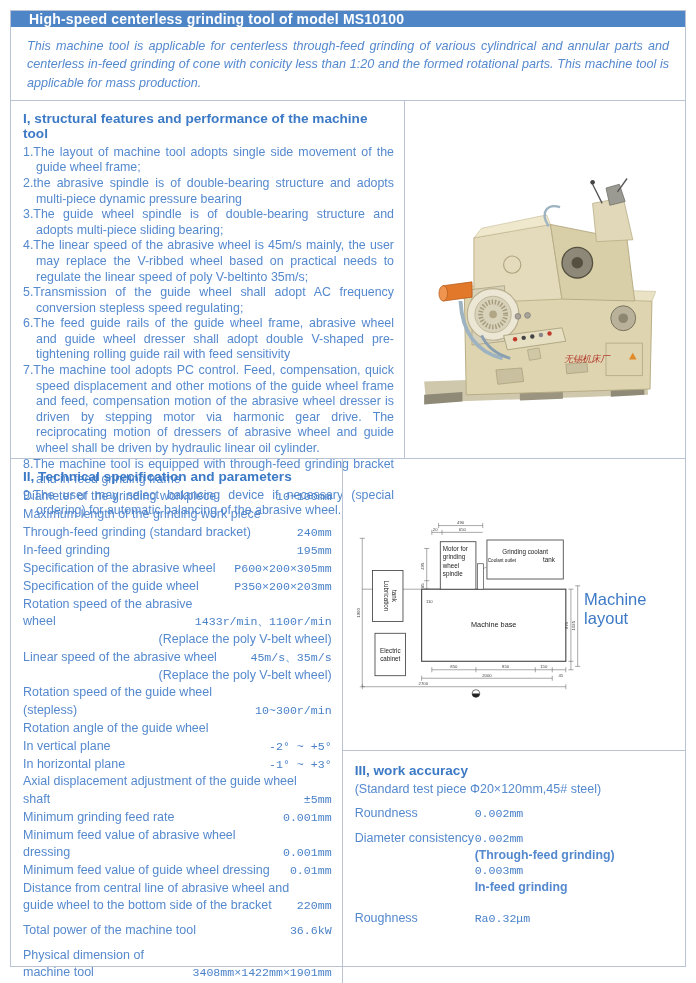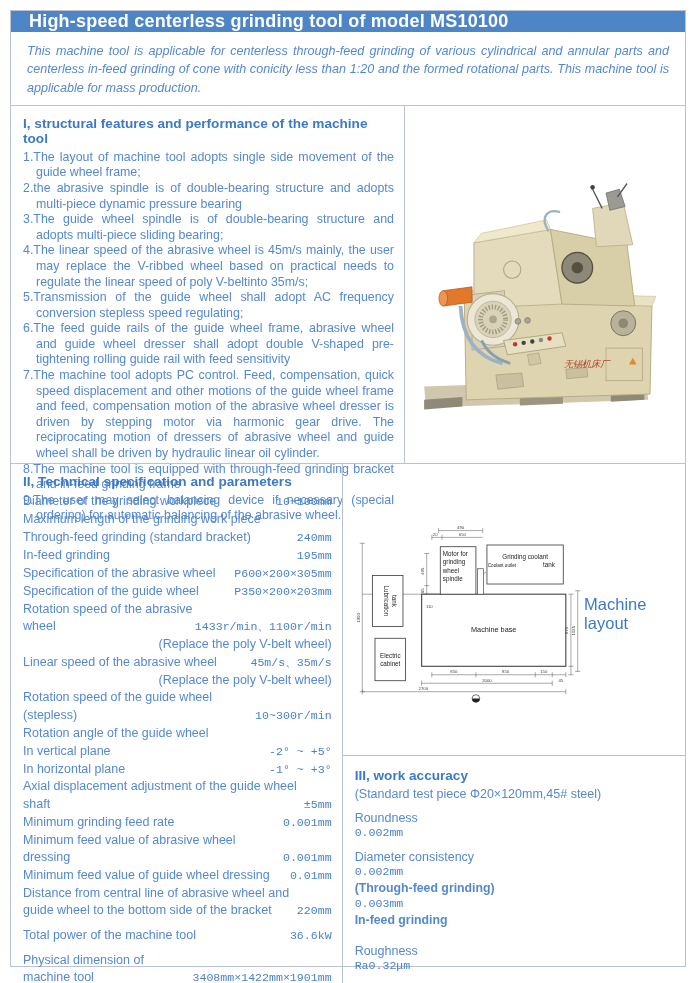--- a/index.html
+++ b/index.html
@@ -1,21 +1,21 @@
 <!DOCTYPE html>
 <html style="--header-bg: #4e85c6; --body-blue: #5589ce; --heading-blue: #3d7ac6; --value-blue: #4a82c8; --border: #b9c3d3; --diagram-line: #555555; --machine-beige: #ded5b0; --factory-mark-red: #b33a2e;"><head>
 <meta charset="utf-8">
 <style>
   * { margin:0; padding:0; box-sizing:border-box; }
   html,body { width:696px; height:983px; background:#fff; font-family:"Liberation Sans",sans-serif; }
   #page { position:absolute; left:10px; top:10px; width:676px; height:957px;
           border:1px solid var(--border,#b9c3d3); background:#fff; display:flex; flex-direction:column; }
   
   #band { height:76px; background:var(--header-bg,#4e85c6); display:flex; align-items:center; padding:0 18px; }
-  #band h1 { color:#fff; font-size:18px; letter-spacing:.2px; }
+  #band h1 { color:#fff; font-size:14px; letter-spacing:.2px; }
   
   #intro { padding:10px 16px 8px 16px; border-bottom:1px solid var(--border,#b9c3d3); }
   #intro p { color:var(--body-blue,#5589ce); font-size:12.6px; line-height:1.45; text-align:justify;font-style:italic; }
   
   #row1 { display:flex; height:358px; border-bottom:1px solid var(--border,#b9c3d3); }
   #row2 { display:flex; flex:1; }
   .lcol { width:394px; border-right:1px solid var(--border,#b9c3d3); padding:8px 10px 6px 12px; }
   .rcol { flex:1; display:flex; flex-direction:column; }
   h2 { color:var(--heading-blue,#3d7ac6); font-size:13.6px; margin:2px 0 4px 0; }
   .feat { color:var(--body-blue,#5589ce); font-size:12.4px; line-height:15.6px;
@@ -28,21 +28,21 @@
   .srow .val { color:var(--value-blue,#4a82c8); font-size:11.6px; font-family:"Liberation Mono",monospace; white-space:nowrap; }
   .srow.gap { margin-top:7px; }
   .snote { color:var(--body-blue,#5589ce); font-size:12.5px; text-align:right; line-height:17.6px; }
   
   #layout-cell { height:292px; border-bottom:1px solid var(--border,#b9c3d3); padding:6px 4px 0 4px;
                  display:flex; flex-direction:row; align-items:center; }
   #layout-caption { color:var(--heading-blue,#3d7ac6); font-size:16.5px; margin-top:4px; }
   
   #acc-cell { flex:1; padding:10px 10px 6px 12px; }
   #acc-cell .sub { color:var(--body-blue,#5589ce); font-size:12.5px; margin-bottom:10px; }
-  .arow { display:flex; margin-bottom:9px;flex-direction:column; }
+  .arow { display:flex; margin-bottom:9px; }
   .arow .lbl { width:120px; color:var(--body-blue,#5589ce); font-size:12.5px; }
   .arow .vals { display:flex; flex-direction:column; }
   .mono { color:var(--value-blue,#4a82c8); font-size:11.6px; font-family:"Liberation Mono",monospace; line-height:16px; }
   .ntext { color:var(--body-blue,#5589ce); font-size:12.3px; line-height:16px;font-weight:bold; }
   .arow.rough { margin-top:16px; }
   svg text { font-family:"Liberation Sans",sans-serif; }
 </style>
 </head>
 <body>
 

